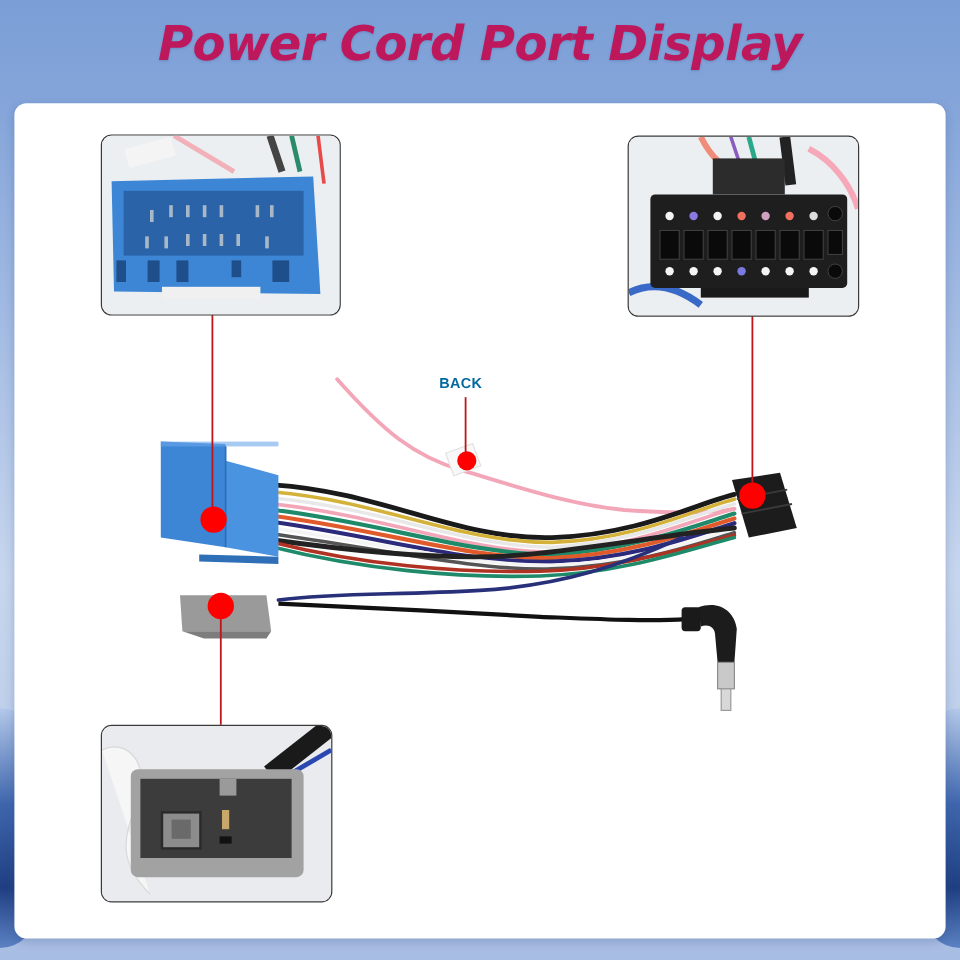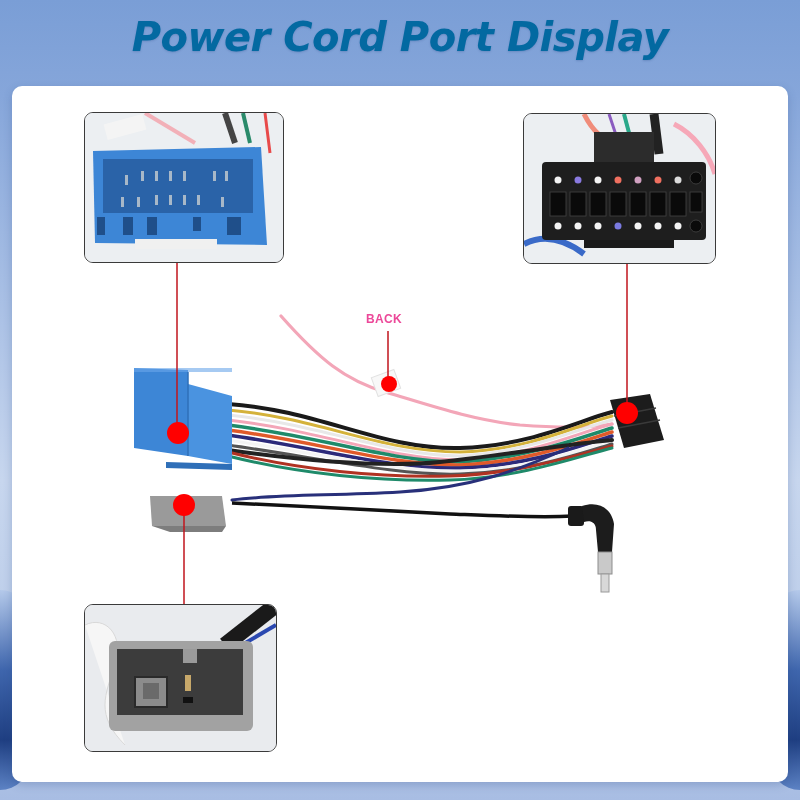--- a/index.html
+++ b/index.html
@@ -13,39 +13,39 @@
       background: linear-gradient(180deg, #b4c9ea 0%, #3f66ad 40%, #1f3f82 75%, #5c82c4 100%);
       border-radius: 40px;
     }
     .bg-swoosh-right {
       position: absolute; right: -30px; top: 590px; width: 60px; height: 200px;
       background: linear-gradient(180deg, #b4c9ea 0%, #3f66ad 40%, #1f3f82 75%, #5c82c4 100%);
       border-radius: 40px;
     }
     .title {
       position: absolute; left: 0; top: 14px; width: 800px; text-align: center;
-      color: #0369a1; font-size: 40px; font-weight: bold; font-style: italic;
+      color: #be185d; font-size: 40px; font-weight: bold; font-style: italic;
       letter-spacing: -0.5px;
       text-shadow: 0 1px 2px rgba(40,70,130,0.25);
       font-family: "DejaVu Sans", sans-serif;
     }
     .panel {
       position: absolute; left: 12px; top: 86px; width: 776px; height: 696px;
       background: #ffffff; border-radius: 10px;
       box-shadow: 0 3px 8px rgba(40,70,130,0.25);
     }
     .stage { position: absolute; left: 0; top: 0; width: 800px; height: 800px; }
     .inset {
       position: absolute; border: 1.5px solid #3a3a3a; border-radius: 9px;
       overflow: hidden; background: #eef0f3;
     }
     .inset svg { display: block; }
     .back-label {
       position: absolute; left: 366px; top: 312px; font-size: 12px; font-weight: bold;
-      color: #ec4899; letter-spacing: 0.3px;
+      color: #0369a1; letter-spacing: 0.3px;
     }
   </style>
 </head>
 <body>
 
 <div class="bg-swoosh-left"></div>
 <div class="bg-swoosh-right"></div>
 
 <div class="title">Power Cord Port Display</div>
 

